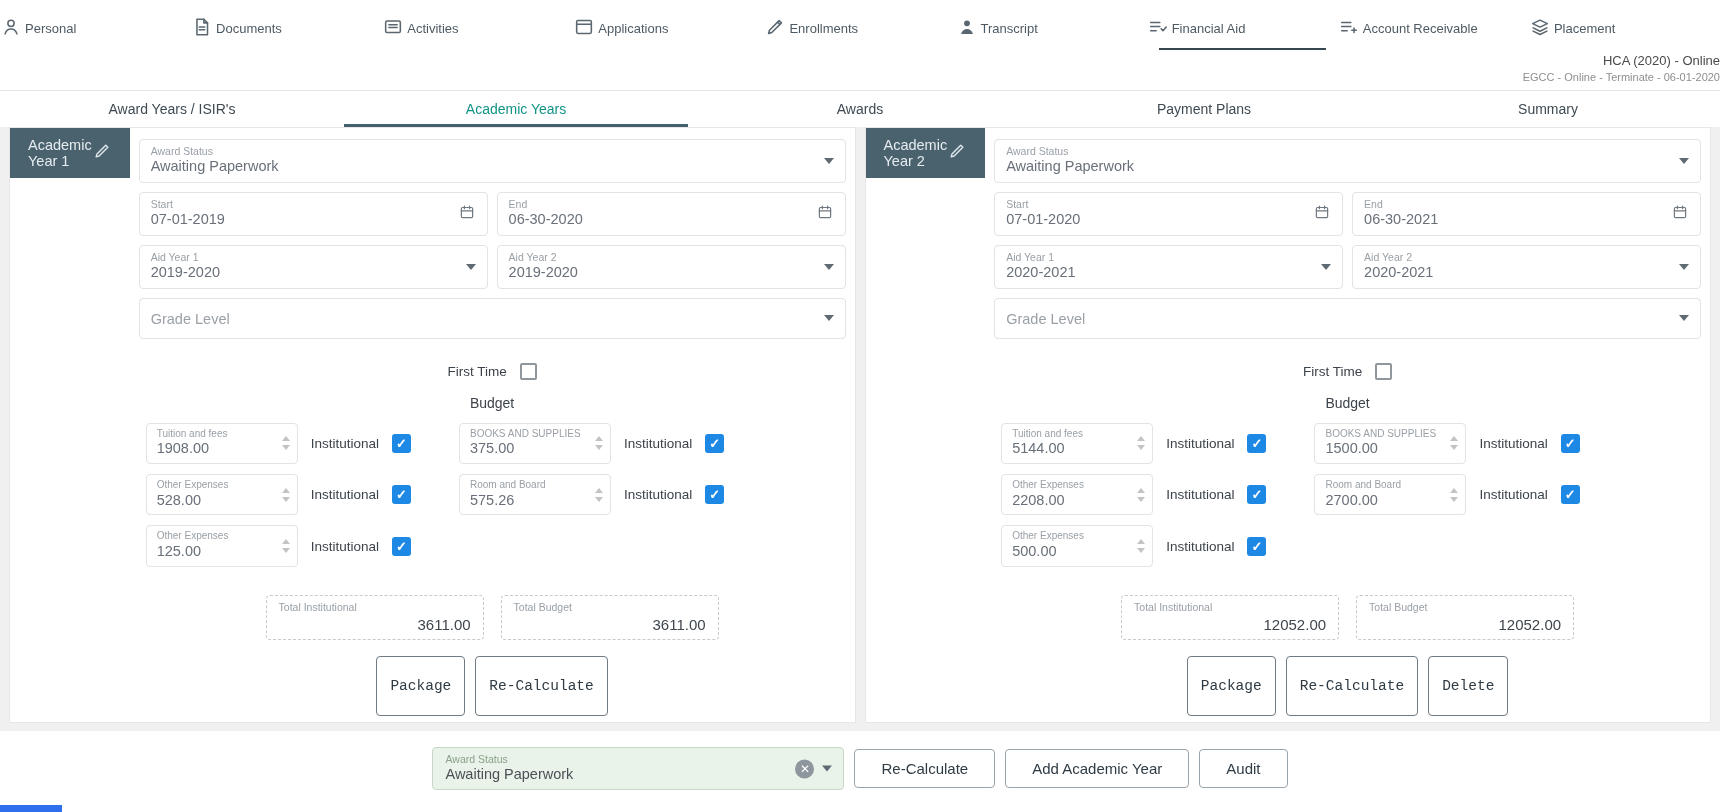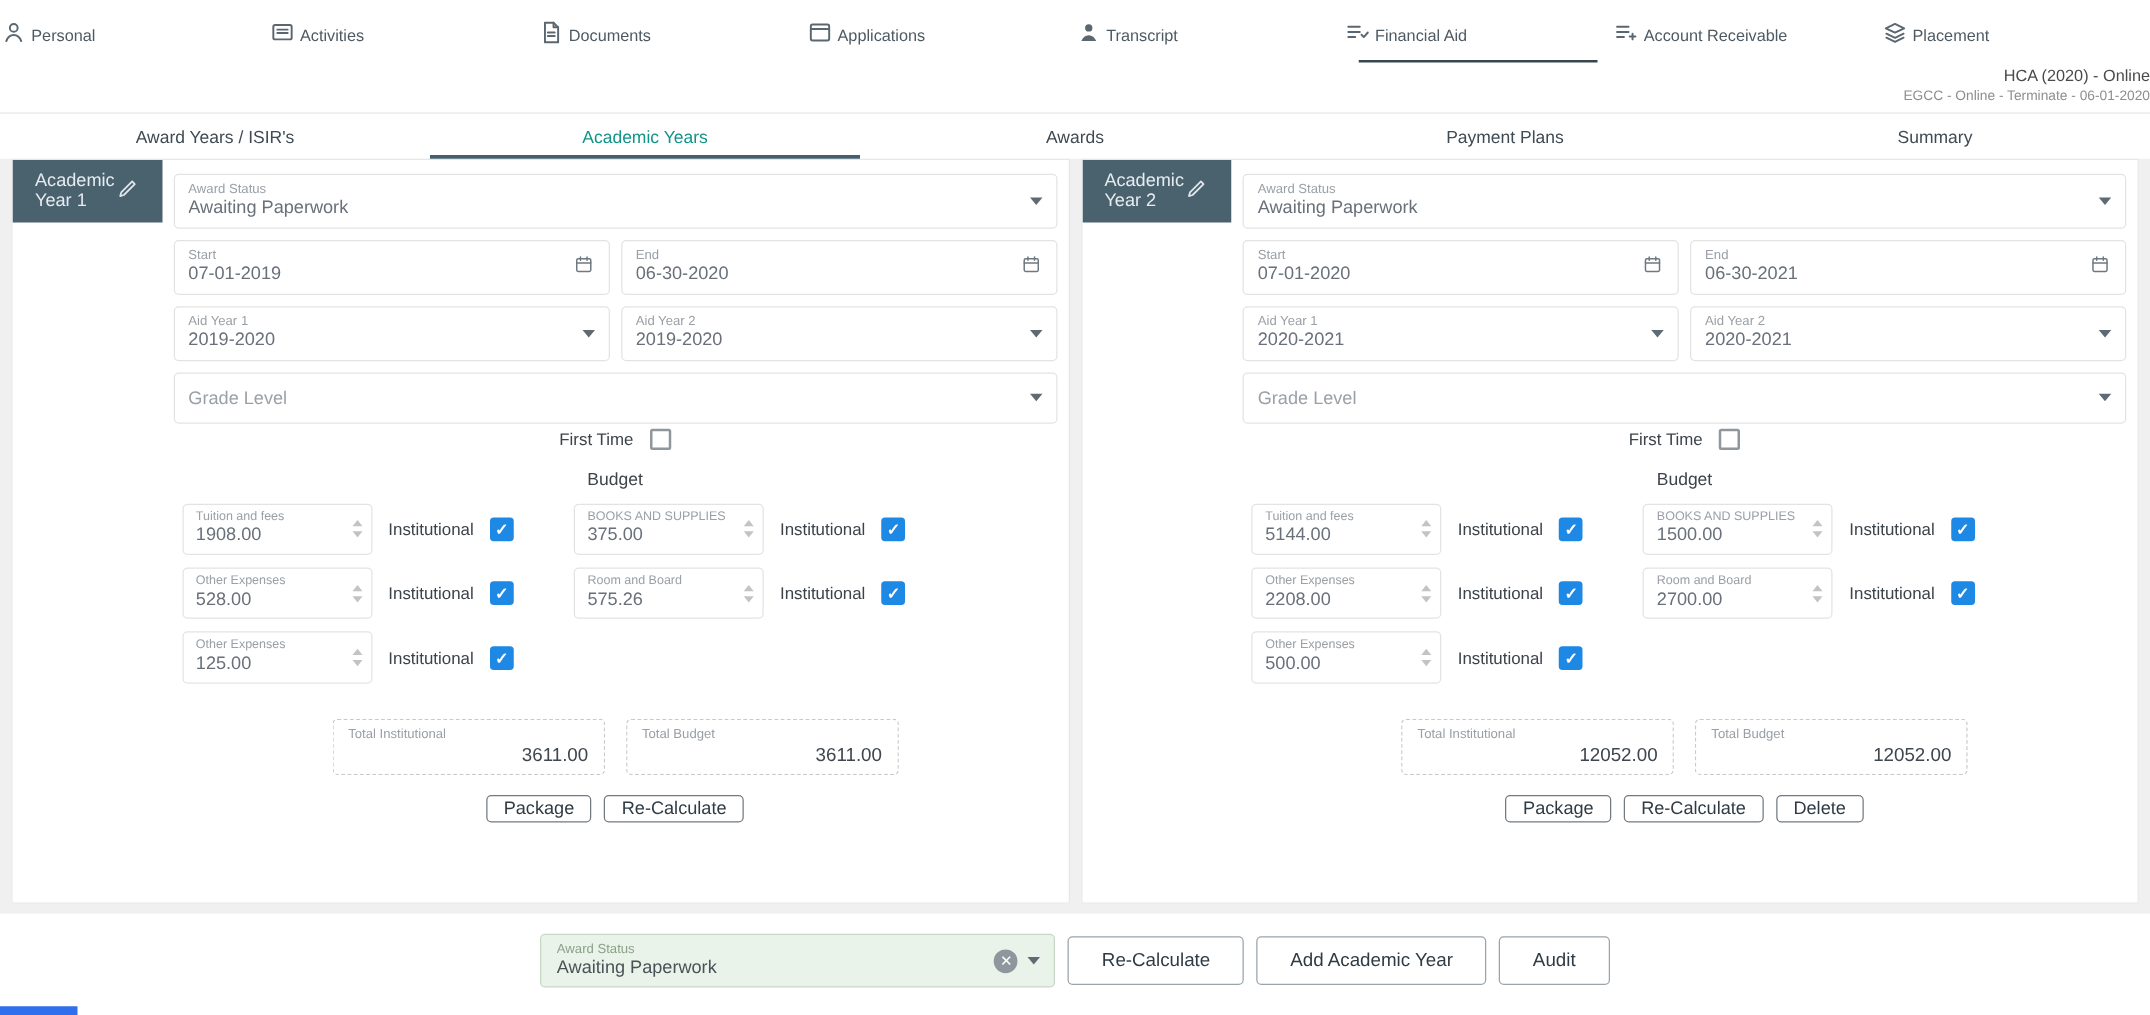--- a/index.html
+++ b/index.html
@@ -31,21 +31,21 @@
   .panel-body{flex:1;padding:2px 0 0}
 
   .row{display:flex;gap:9px;margin:9px 9px 0}
   .field{position:relative;flex:1;border:1px solid #e3e3e3;border-radius:4px;background:#fff;padding:5px 38px 6px 11px;min-height:41px}
   .flabel{font-size:10.5px;color:#9aa0a6;line-height:1.15}
   .fvalue{font-size:14.5px;color:#69707a;line-height:1.3;white-space:nowrap;overflow:hidden}
   .fvalue.placeholder{color:#9aa0a6;margin-top:6px}
   .trail{position:absolute;right:11px;top:50%;transform:translateY(-50%);display:flex;align-items:center;gap:8px}
   .tri-down{width:0;height:0;border-left:5.5px solid transparent;border-right:5.5px solid transparent;border-top:6.5px solid #5f6a73;display:inline-block}
 
-  .first-time{display:flex;align-items:center;justify-content:center;gap:13px;margin-top:4px;font-size:13.5px;color:#3c434a}
+  .first-time{display:flex;align-items:center;justify-content:center;gap:13px;margin-top:24px;font-size:13.5px;color:#3c434a}
   .ft-box{width:17px;height:17px;border:2px solid #8f969c;border-radius:2px;background:#fff;cursor:pointer}
 
   .budget-heading{text-align:center;font-size:14px;color:#3c434a;margin-top:15px}
 
   .budget-grid{display:grid;grid-template-columns:auto auto;justify-content:start;column-gap:48px;row-gap:10px;margin:12px 0 0 16px}
   .budget-item{display:flex;align-items:center;gap:13px}
   .num-field{position:relative;width:152px;border:1px solid #e3e3e3;border-radius:4px;padding:4px 26px 5px 10px;min-height:41px;background:#fff}
   .num-field .flabel{font-size:10px}
   .spinner{position:absolute;right:7px;top:50%;transform:translateY(-50%);display:flex;flex-direction:column;gap:4px;align-items:center;cursor:pointer}
   .spin-up{width:0;height:0;border-left:4px solid transparent;border-right:4px solid transparent;border-bottom:5px solid #c3c3c3}
@@ -54,21 +54,21 @@
 
   .cb{width:19px;height:19px;border-radius:3px;border:2px solid #8f969c;background:#fff;display:flex;align-items:center;justify-content:center;cursor:pointer}
   .cb.checked{background:#1e88e5;border-color:#1e88e5}
   .cb.checked::after{content:"\2713";color:#fff;font-size:13px;font-weight:bold;line-height:1}
 
   .totals{display:flex;justify-content:center;gap:17px;margin-top:28px}
   .total-box{width:218px;border:1px dashed #c9c9c9;border-radius:4px;padding:5px 12px 6px;min-height:41px;background:#fff}
   .total-box .tvalue{font-size:15px;color:#3f464e;text-align:right;margin-top:3px}
 
   .panel-actions{display:flex;justify-content:center;gap:10px;margin-top:16px}
-  .btn{border:1px solid #707a82;border-radius:4px;background:#fff;color:#2f3b44;font-size:14.5px;padding:2px 13px;font-family:Liberation Sans, sans-serif;cursor:pointer}
+  .btn{border:1px solid #707a82;border-radius:4px;background:#fff;color:#2f3b44;font-size:14.5px;padding:21px 13px;font-family:Liberation Mono, monospace;cursor:pointer}
 
   
   .footer{height:75px;display:flex;align-items:center;justify-content:center;gap:10px;background:#fff}
   .status-field{position:relative;width:412px;min-height:42px;background:#e9f3e9;border:1px solid #c7d8c7;border-radius:4px;padding:5px 70px 5px 12px}
   .status-field .flabel{color:#8ba18b}
   .status-field .fvalue{color:#4b5157}
   .clear-icon{width:19px;height:19px;border-radius:50%;background:#8f979e;color:#fff;display:flex;align-items:center;justify-content:center;font-size:12px;line-height:1;cursor:pointer}
   .btn-lg{border:1px solid #9aa4ab;border-radius:4px;background:#fff;color:#2f3b44;font-size:15px;padding:10px 26px;font-family:inherit;cursor:pointer}
 
   .scroll-thumb{position:absolute;left:0;bottom:0;width:62px;height:7px;background:#2f6fed}
@@ -79,39 +79,46 @@
 <nav class="topnav">
   <div class="nav-item">
     <span><svg width="22" height="22" viewBox="0 0 24 24" fill="none" stroke="#5b6770" stroke-width="1.7" stroke-linecap="round" stroke-linejoin="round">
           <circle cx="12" cy="8" r="3.4"></circle>
           <path d="M5.5 19.5c1.2-3.6 3.6-5.4 6.5-5.4s5.3 1.8 6.5 5.4"></path>
         </svg></span>
     <span class="nav-label">Personal</span>
   </div>
   <div class="nav-item">
     <span><svg width="22" height="22" viewBox="0 0 24 24" fill="none" stroke="#5b6770" stroke-width="1.7" stroke-linecap="round" stroke-linejoin="round">
-          <rect x="4" y="5.5" width="16" height="12.5" rx="1.5"></rect>
-          <path d="M7.5 9.5h9M7.5 12.5h9"></path>
-        </svg></span>
-    <span class="nav-label">Activities</span>
-  </div>
-  <div class="nav-item">
-    <span><svg width="22" height="22" viewBox="0 0 24 24" fill="none" stroke="#5b6770" stroke-width="1.7" stroke-linecap="round" stroke-linejoin="round">
           <path d="M6.5 3.5h7.5l4 4v13h-11.5z"></path>
           <path d="M14 3.5v4h4"></path>
           <path d="M9 12h6M9 15h6"></path>
         </svg></span>
     <span class="nav-label">Documents</span>
   </div>
   <div class="nav-item">
     <span><svg width="22" height="22" viewBox="0 0 24 24" fill="none" stroke="#5b6770" stroke-width="1.7" stroke-linecap="round" stroke-linejoin="round">
+          <rect x="4" y="5.5" width="16" height="12.5" rx="1.5"></rect>
+          <path d="M7.5 9.5h9M7.5 12.5h9"></path>
+        </svg></span>
+    <span class="nav-label">Activities</span>
+  </div>
+  <div class="nav-item">
+    <span><svg width="22" height="22" viewBox="0 0 24 24" fill="none" stroke="#5b6770" stroke-width="1.7" stroke-linecap="round" stroke-linejoin="round">
           <rect x="4" y="5" width="16" height="14" rx="1.5"></rect>
           <path d="M4 9h16"></path>
         </svg></span>
     <span class="nav-label">Applications</span>
+  </div>
+  <div class="nav-item">
+    <span><svg width="22" height="22" viewBox="0 0 24 24" fill="none" stroke="#5b6770" stroke-width="1.7" stroke-linecap="round" stroke-linejoin="round">
+          <path d="M5 19l1-3.5L16.5 5l2.5 2.5L8.5 18 5 19z"></path>
+          <path d="M14.8 6.7l2.5 2.5"></path>
+        </svg></span>
+    <span class="nav-label">Enrollments</span>
   </div>
   <div class="nav-item">
     <span><svg width="22" height="22" viewBox="0 0 24 24">
           <circle cx="12" cy="8" r="3.2" fill="#5b6770"></circle>
           <path d="M5.5 19.5c1.2-3.4 3.6-5.2 6.5-5.2s5.3 1.8 6.5 5.2z" fill="#5b6770"></path>
         </svg></span>
     <span class="nav-label">Transcript</span>
   </div>
   <div class="nav-item active">
     <span><svg width="22" height="22" viewBox="0 0 24 24" fill="none" stroke="#5b6770" stroke-width="1.7" stroke-linecap="round" stroke-linejoin="round">

